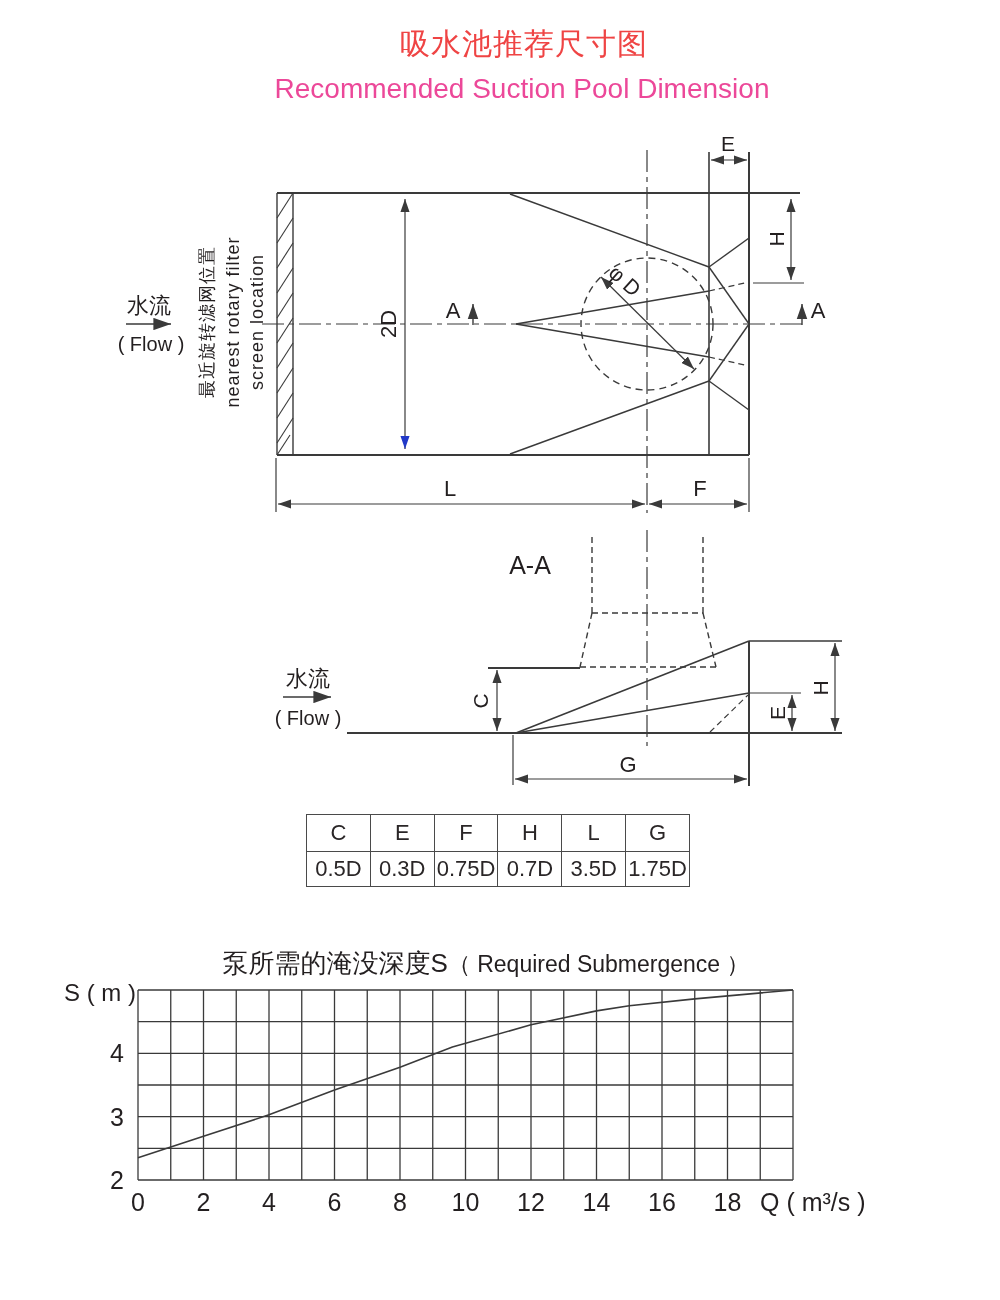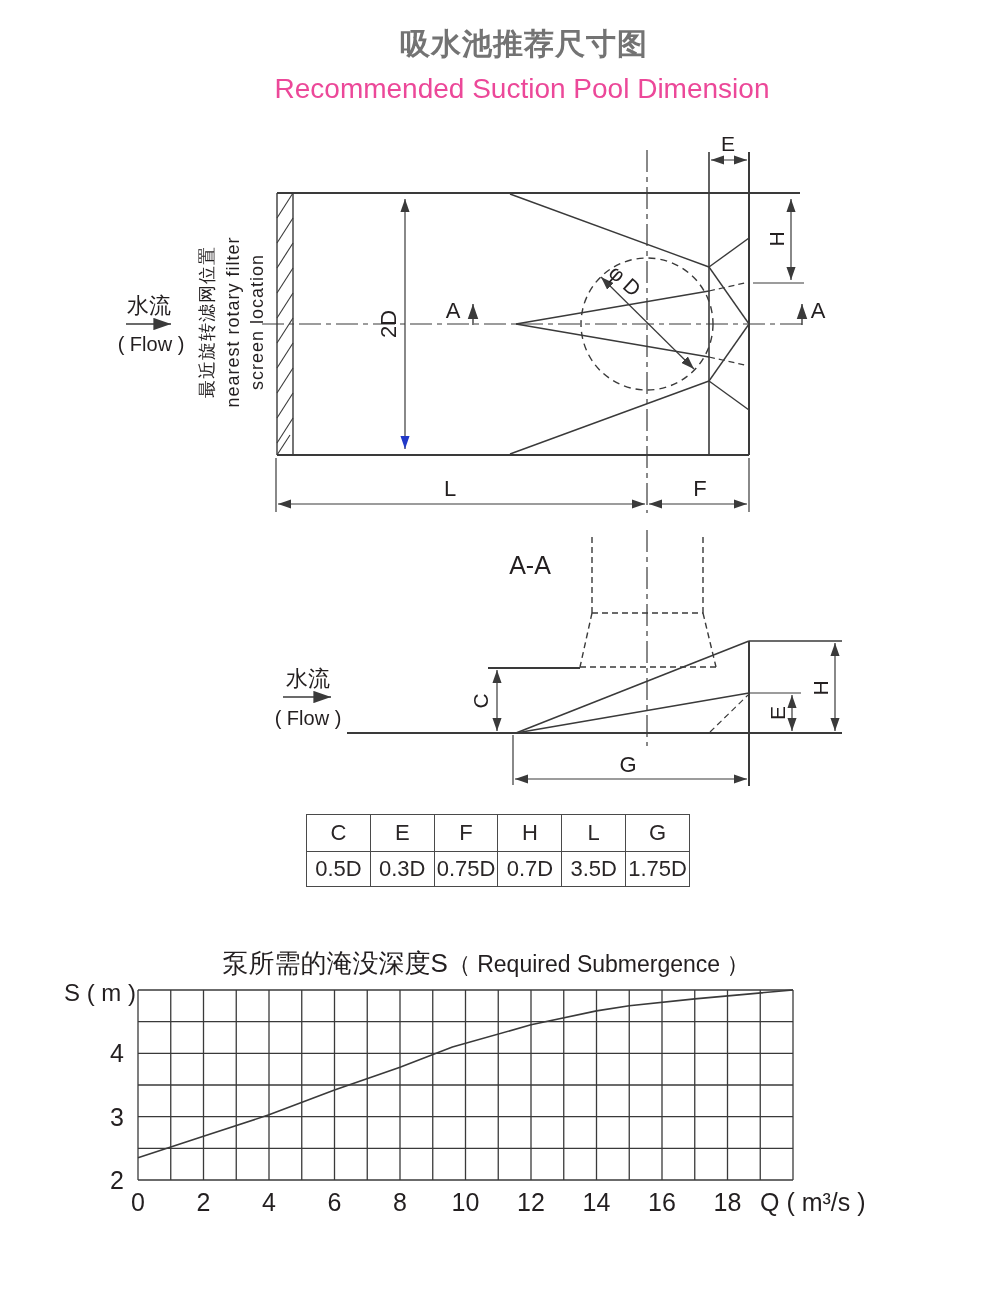--- a/index.html
+++ b/index.html
@@ -1,21 +1,21 @@
 <!DOCTYPE html>
 <html><head>
 <meta charset="utf-8">
 <style>
   html,body { margin:0; padding:0; background:#ffffff; }
   #page {
     position:relative; width:1000px; height:1300px; background:#ffffff;
     font-family:"Liberation Sans","DejaVu Sans",sans-serif; color:#1f1f1f; overflow:hidden;
   }
   #titles { position:absolute; left:0; top:24px; width:1000px; text-align:center; }
-  #title-zh { font-size:30px; font-weight:bold; letter-spacing:1px; margin:0 0 8px 48px; color:#737373; }
+  #title-zh { font-size:30px; font-weight:normal; letter-spacing:1px; margin:0 0 8px 48px; color:#ef4444; }
   #title-en { font-size:28px; font-weight:normal; margin:0 0 0 44px; color:#ec4899; }
   svg text { fill:#231f20; }
   .t-dim   { font-size:21px; }
   .t-dim-lg{ font-size:22px; }
   .t-zh    { font-size:22px; }
   .t-flow  { font-size:20px; }
   .t-note  { font-size:18px; letter-spacing:1px; }
   .t-aa    { font-size:25px; }
   .t-axis  { font-size:25px; }
   .t-axlab { font-size:24px; }

